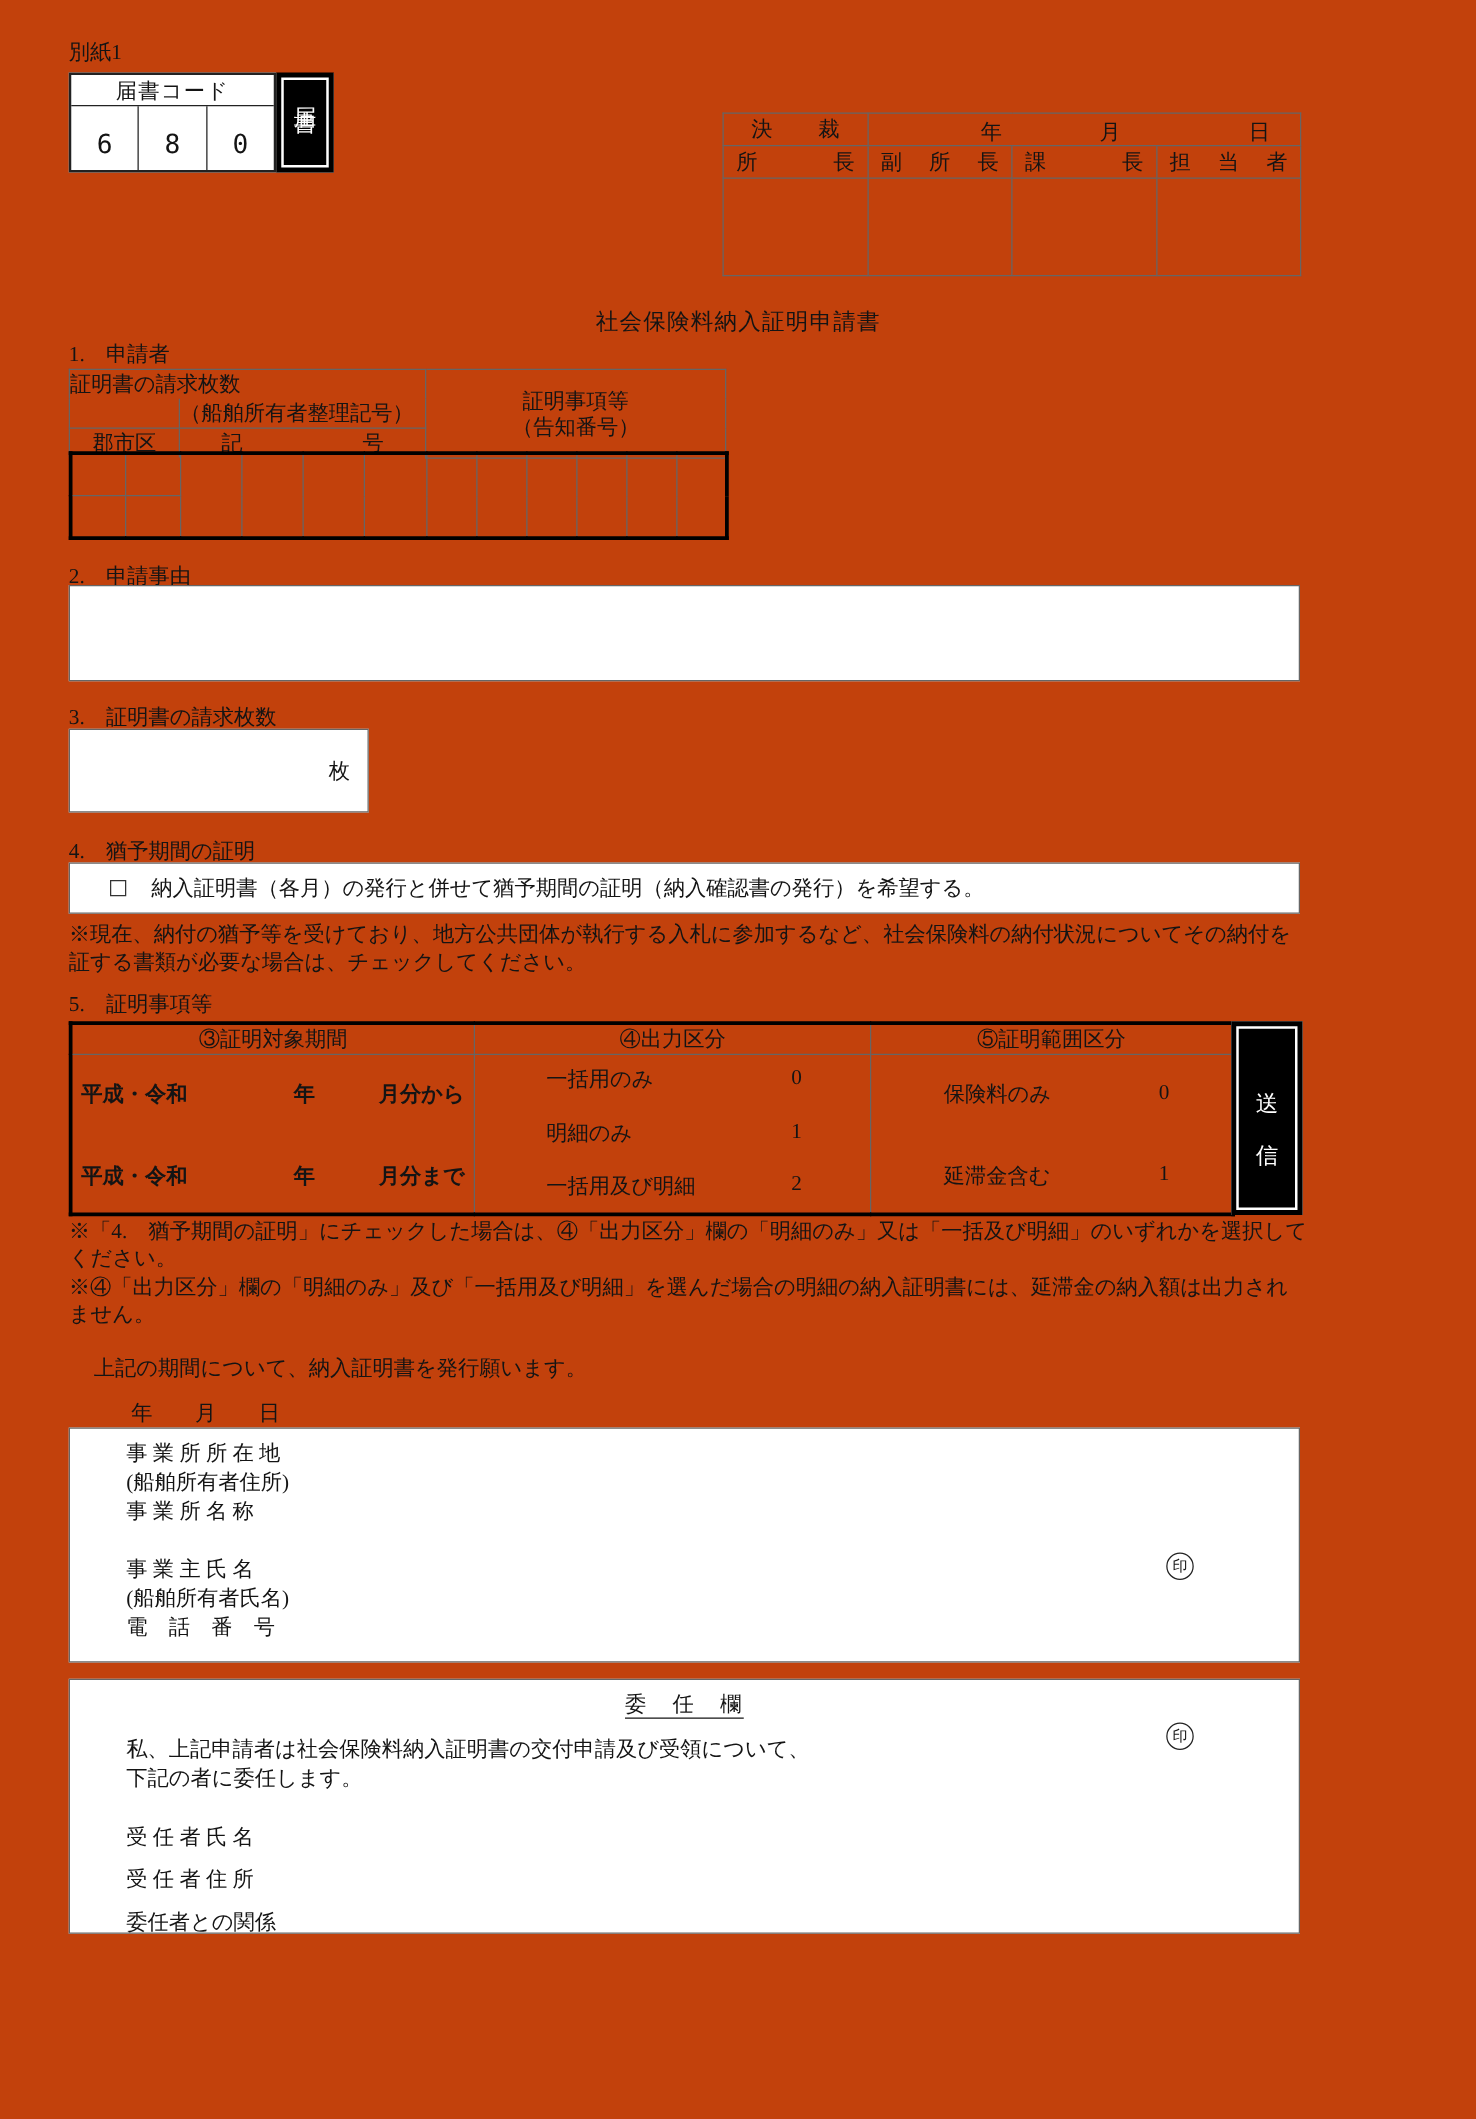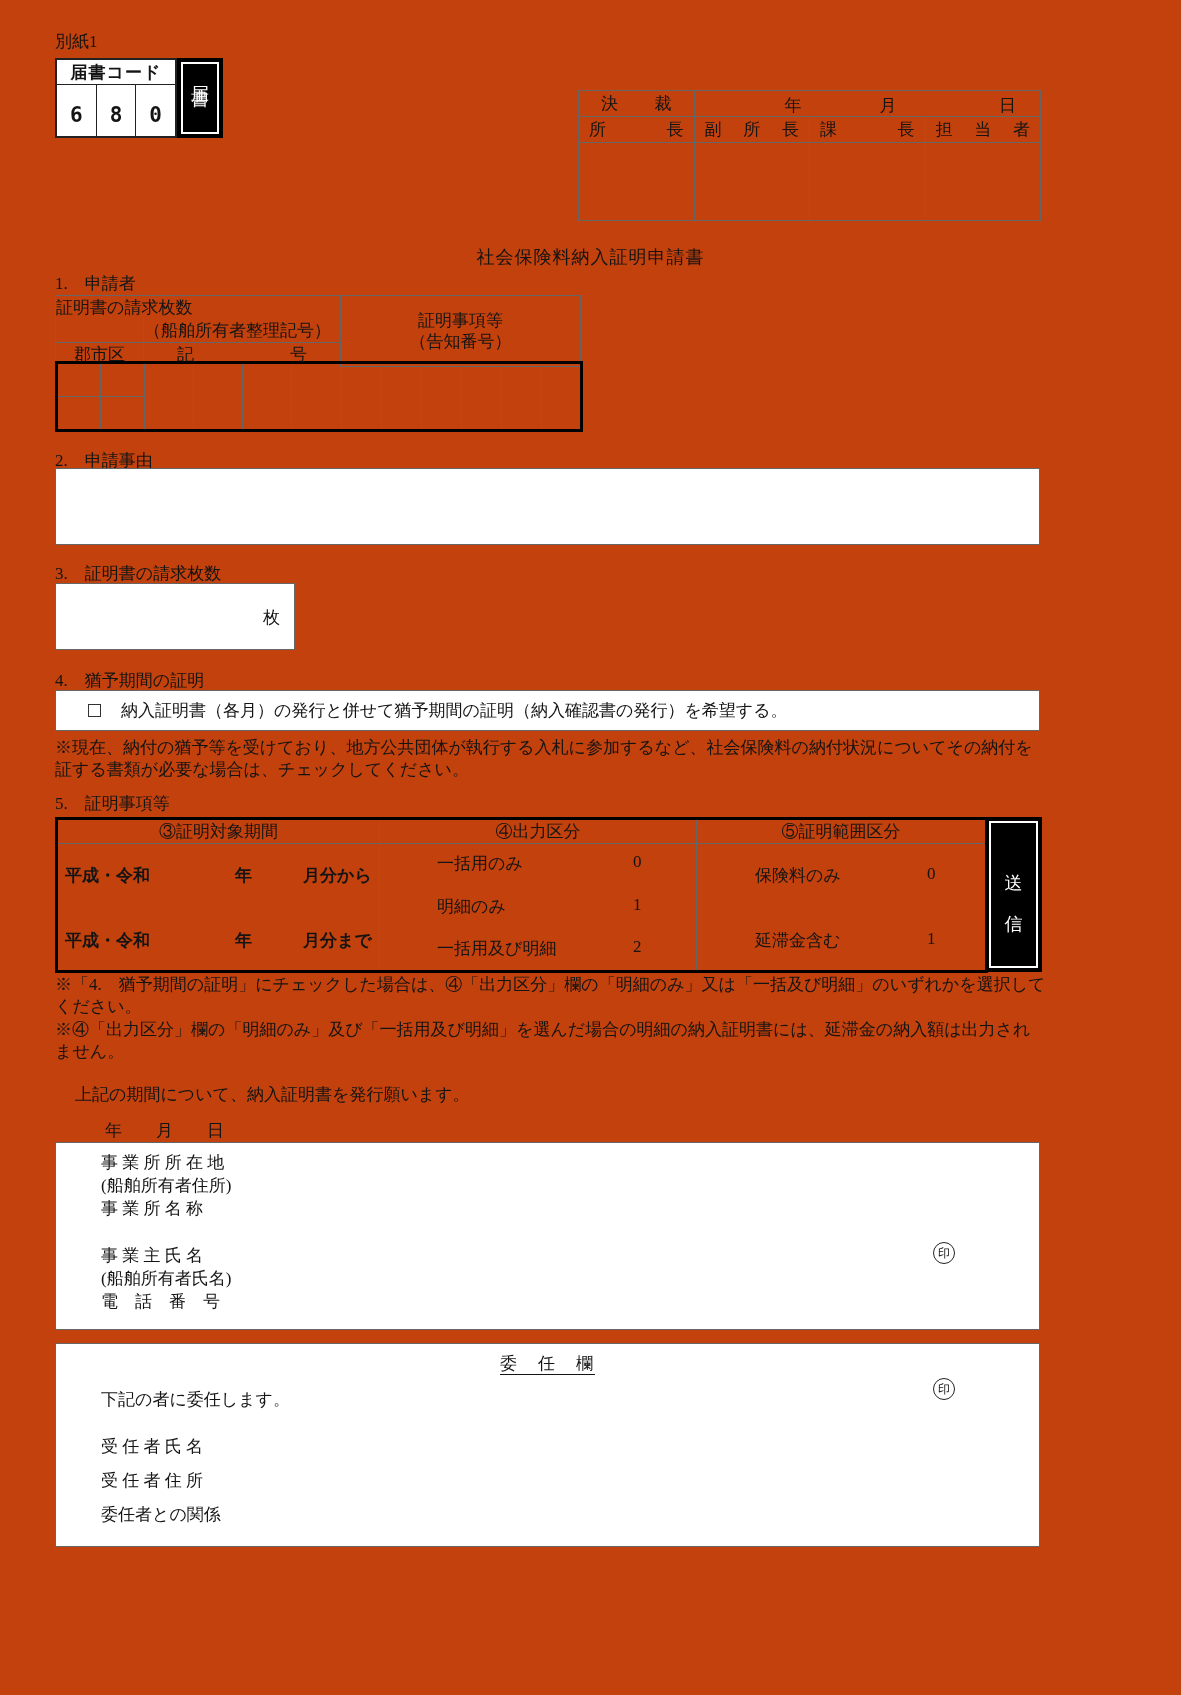--- a/index.html
+++ b/index.html
@@ -10,21 +10,21 @@
     color:#141414; font-size:17px;
   }
   .abs { position:absolute; }
   table { border-collapse:collapse; }
 
   
   #attachment { left:55px; top:30px; }
 
   
   #code-block { left:55px; top:58px; display:flex; align-items:stretch; }
-  .code-table { width:122px; border:2px solid #222; background:#fff;font-weight:bold; }
+  .code-table { width:166px; border:2px solid #222; background:#fff; }
   .code-header { height:25px; display:flex; align-items:center; justify-content:center;
                  border-bottom:1px solid #222; letter-spacing:1px; }
   .code-cells { display:flex; height:51px; }
   .code-cell { flex:1; border-right:1px solid #222; display:flex; align-items:center;
                justify-content:center; padding-top:8px;
                font-family:"DejaVu Sans Mono",monospace; font-size:21px; }
   .code-cell:last-child { border-right:none; }
   .black-tab { background:#000; box-shadow: inset 0 0 0 4px #000, inset 0 0 0 6px #fff; }
   #todoke-tab { width:46px; height:80px; display:flex; justify-content:center; }
   #todoke-tab span { writing-mode:vertical-rl; color:#fff; font-size:18px;
@@ -315,20 +315,21 @@
     <div>(船舶所有者氏名)</div>
     <div>電　話　番　号</div>
     <div class="seal" id="app-seal">
       <span>印</span>
     </div>
   </div>
 
   <div class="abs box" id="del-box">
     <div id="del-title">委　任　欄</div>
     <div id="del-body">
+      <div>私、上記申請者は社会保険料納入証明書の交付申請及び受領について、</div>
       <div>下記の者に委任します。</div>
     </div>
     <div id="del-fields">
       <div>受 任 者 氏 名</div>
       <div>受 任 者 住 所</div>
       <div>委任者との関係</div>
     </div>
     <div class="seal" id="del-seal">
       <span>印</span>
     </div>

